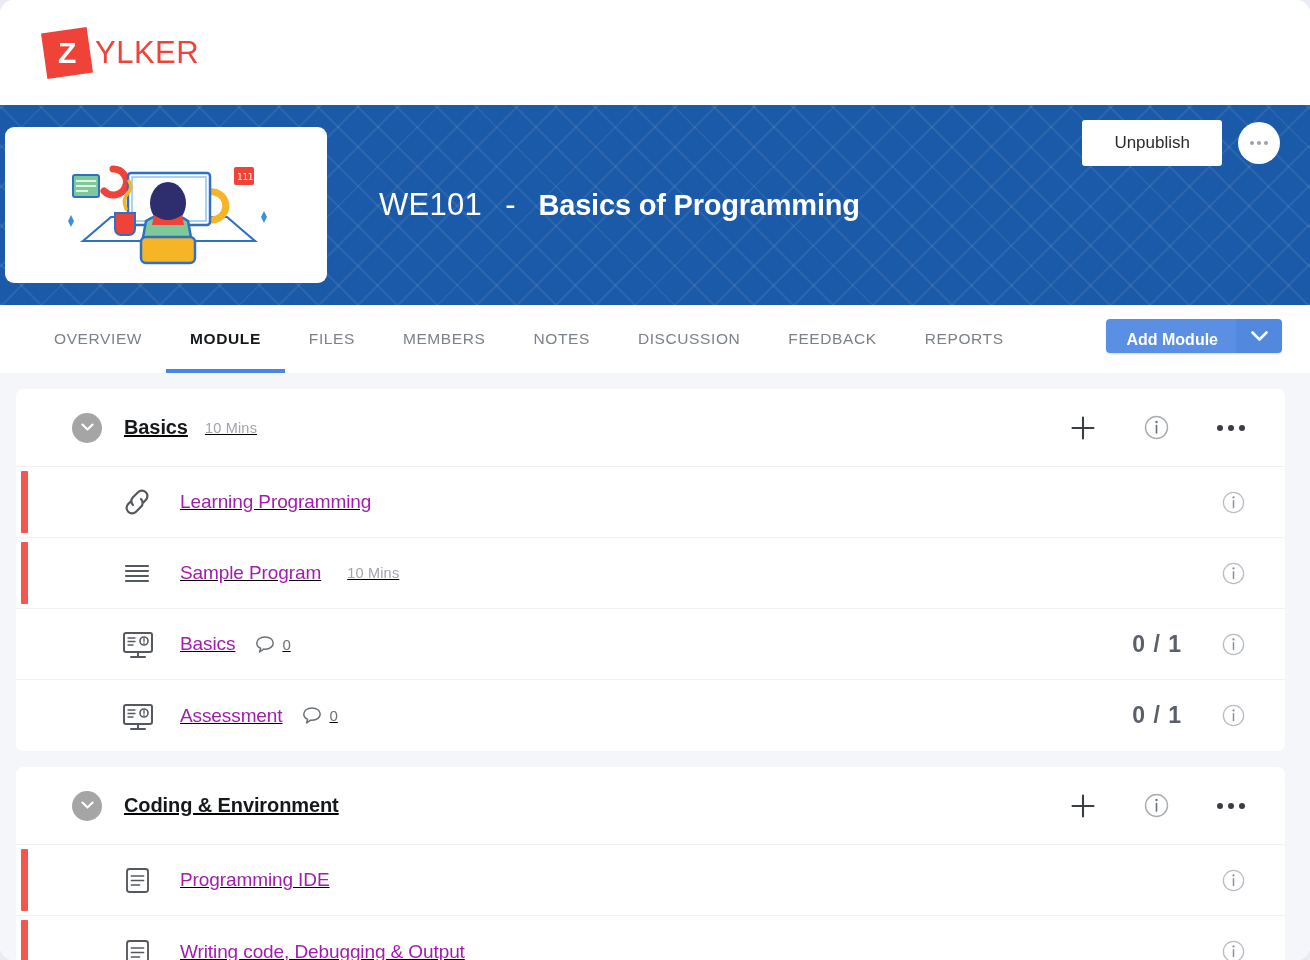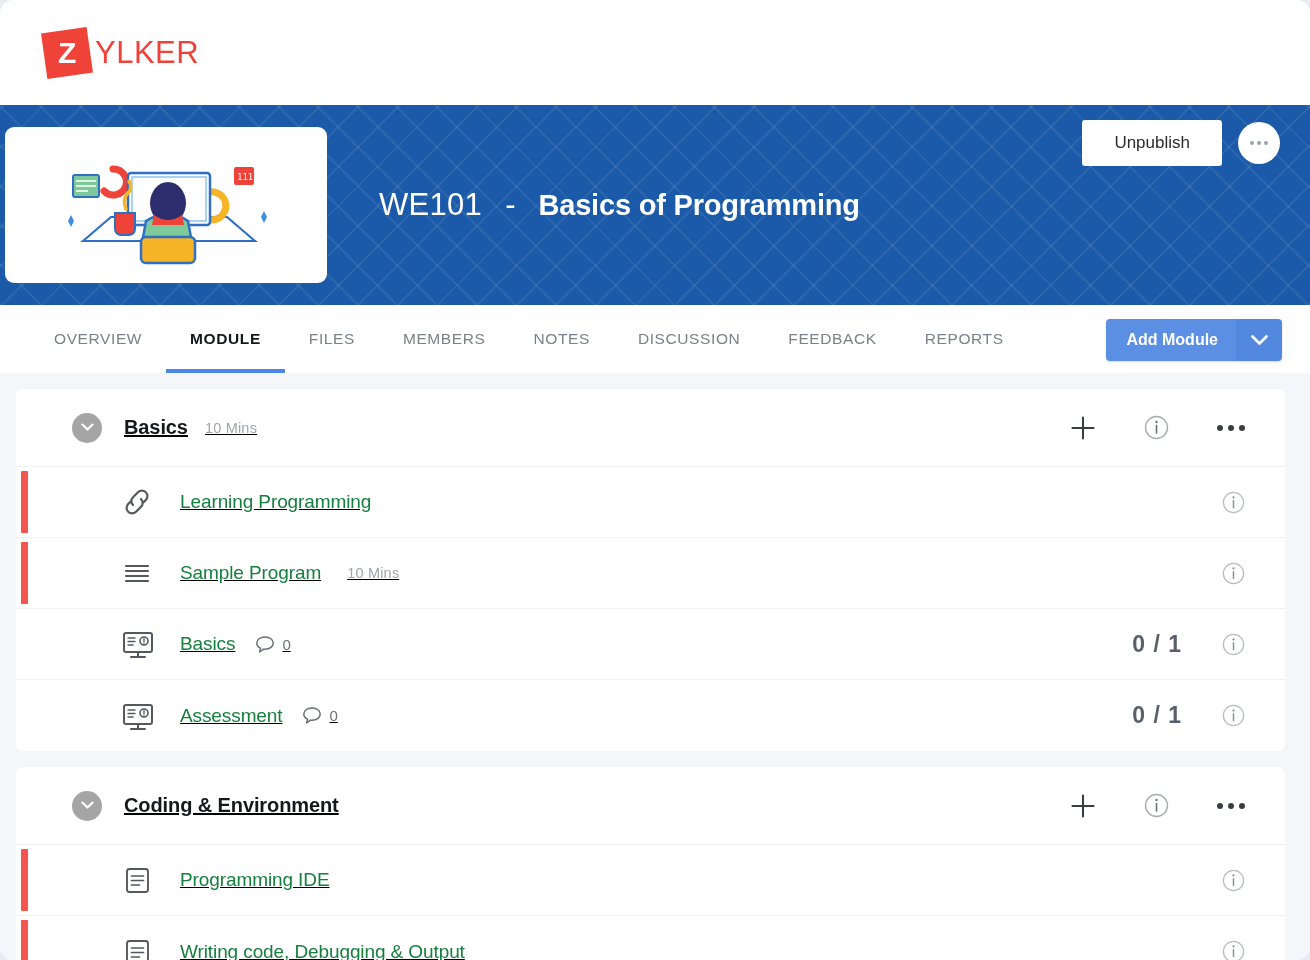--- a/index.html
+++ b/index.html
@@ -113,21 +113,21 @@
     background: #4a86e8;
   }
   .addmodule {
     position: absolute; right: 28px; top: 14px;
     display: flex; border-radius: 4px; overflow: hidden;
     box-shadow: 0 1px 2px rgba(0,0,0,.15);
   }
   .addmodule .main {
     background: #5b8fe3; color: #fff;
     font-size: 16px; font-weight: bold;
-    padding: 12px 18px 12px 20px; cursor: pointer;
+    padding: 12px 18px 4px 20px; cursor: pointer;
   }
   .addmodule .caret {
     background: #5288de; color: #fff;
     width: 46px; display: flex; align-items: center; justify-content: center;
     cursor: pointer;
   }
 
   
   .content {
     background: #f5f6fa;
@@ -176,21 +176,21 @@
     padding-left: 100px;
   }
   .row:last-child { border-bottom: none; }
   .row .bar {
     position: absolute; left: 5px; top: 4px; bottom: 4px;
     width: 7px; background: #f4564f; border-radius: 1px;
   }
   .row .ricon { position: absolute; left: 104px; display: flex; align-items: center; }
   .row .rtitle {
     margin-left: 64px;
-    font-size: 19px; color: #15803d; cursor: pointer; letter-spacing: -.1px;
+    font-size: 19px; color: #a21caf; cursor: pointer; letter-spacing: -.1px;
   }
   .row .rdur { font-size: 14.5px; color: #a0a4ab; margin-left: 26px; letter-spacing: .2px; }
   .comment { display: flex; align-items: center; gap: 7px; margin-left: 20px; }
   .comment .cnum { font-size: 15px; color: #6b7077; }
   .row-right {
     position: absolute; right: 40px; top: 0; bottom: 0;
     display: flex; align-items: center; gap: 40px;
   }
   .score { font-size: 23px; font-weight: bold; color: #5a6069; letter-spacing: 1px; }
 </style>

